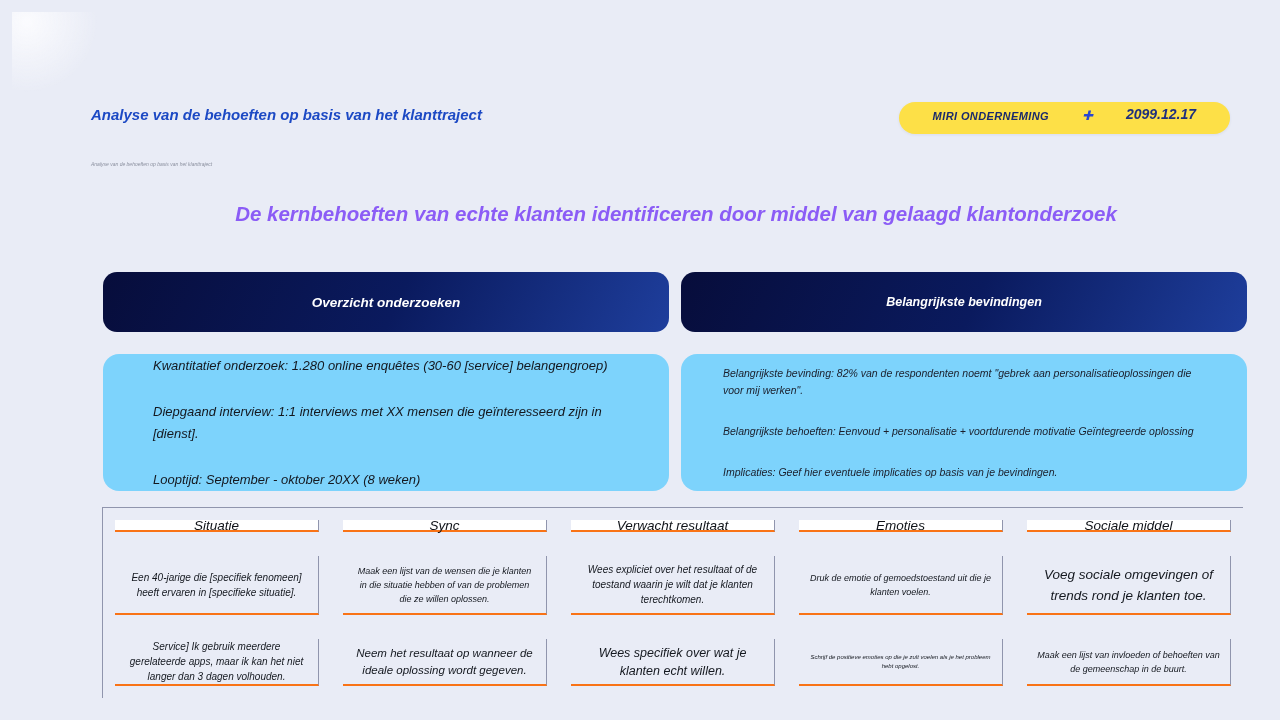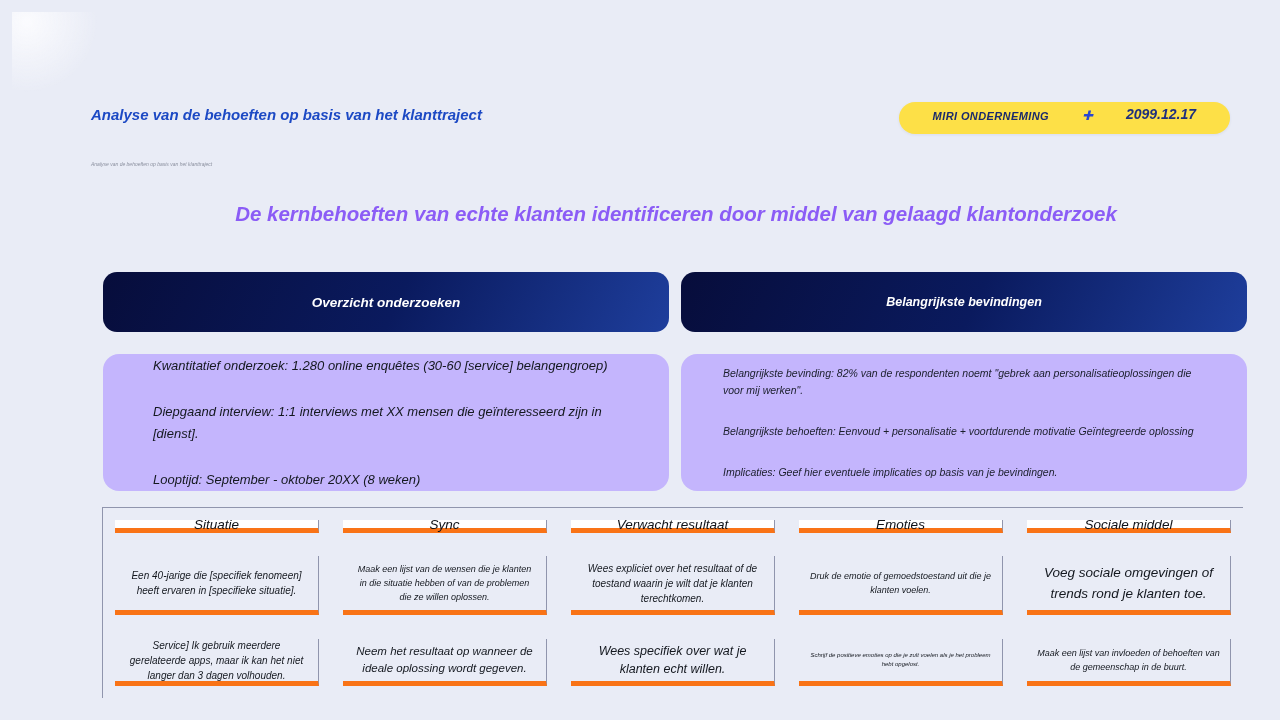--- a/index.html
+++ b/index.html
@@ -44,40 +44,40 @@
     border-radius: 14px;
     background: linear-gradient(115deg, #070d3b 0%, #0a1a5e 52%, #1e3e9c 100%);
     display: flex; align-items: center; justify-content: center;
     color: #ffffff; font-weight: bold;
   }
   .pill-header.left-pill { left: 67px; font-size: 13.5px; }
   .pill-header.right-pill { left: 645px; font-size: 12.5px; }
 
   .gray-box {
     position: absolute; top: 318px; height: 137px; width: 566px;
-    border-radius: 16px; background: #c4b5fd;
+    border-radius: 16px; background: #7dd3fc;
     display: flex; flex-direction: column; justify-content: center;
   }
   .gray-box.left-box { left: 67px; padding-left: 38px; padding-right: 20px; }
   .gray-box.left-box .line { font-size: 13px; line-height: 22px; color: #14181f; }
   .gray-box.right-box { left: 645px; padding-left: 30px; padding-right: 24px; }
   .gray-box.right-box .line { font-size: 10.5px; line-height: 17px; color: #1a1e2b; }
 
   
   .needs-table {
     position: absolute; left: 66px; top: 471px; width: 1141px;
     display: grid;
     grid-template-columns: repeat(5, 1fr);
     grid-template-rows: 36px 83px 71px;
     border-top: 1px solid #9095ad;
     border-left: 1px solid #9095ad;
   }
   .needs-table > div {
     border-right: 1px solid #9095ad;
-    border-bottom: 5px solid #f97316;
+    border-bottom: 2px solid #f97316;
     display: flex; align-items: center; justify-content: center;
     text-align: center; padding: 4px 10px;
   }
   .th { background: #ffffff; font-size: 13.5px; color: #101318; }
   .td { background: transparent; color: #14181f; }
   .fs6  { font-size: 6px;    line-height: 9px;  }
   .fs9  { font-size: 9px;    line-height: 14px; }
   .fs10 { font-size: 10px;   line-height: 15px; }
   .fs11 { font-size: 11.5px; line-height: 17px; }
   .fs12 { font-size: 12.5px; line-height: 18px; }

